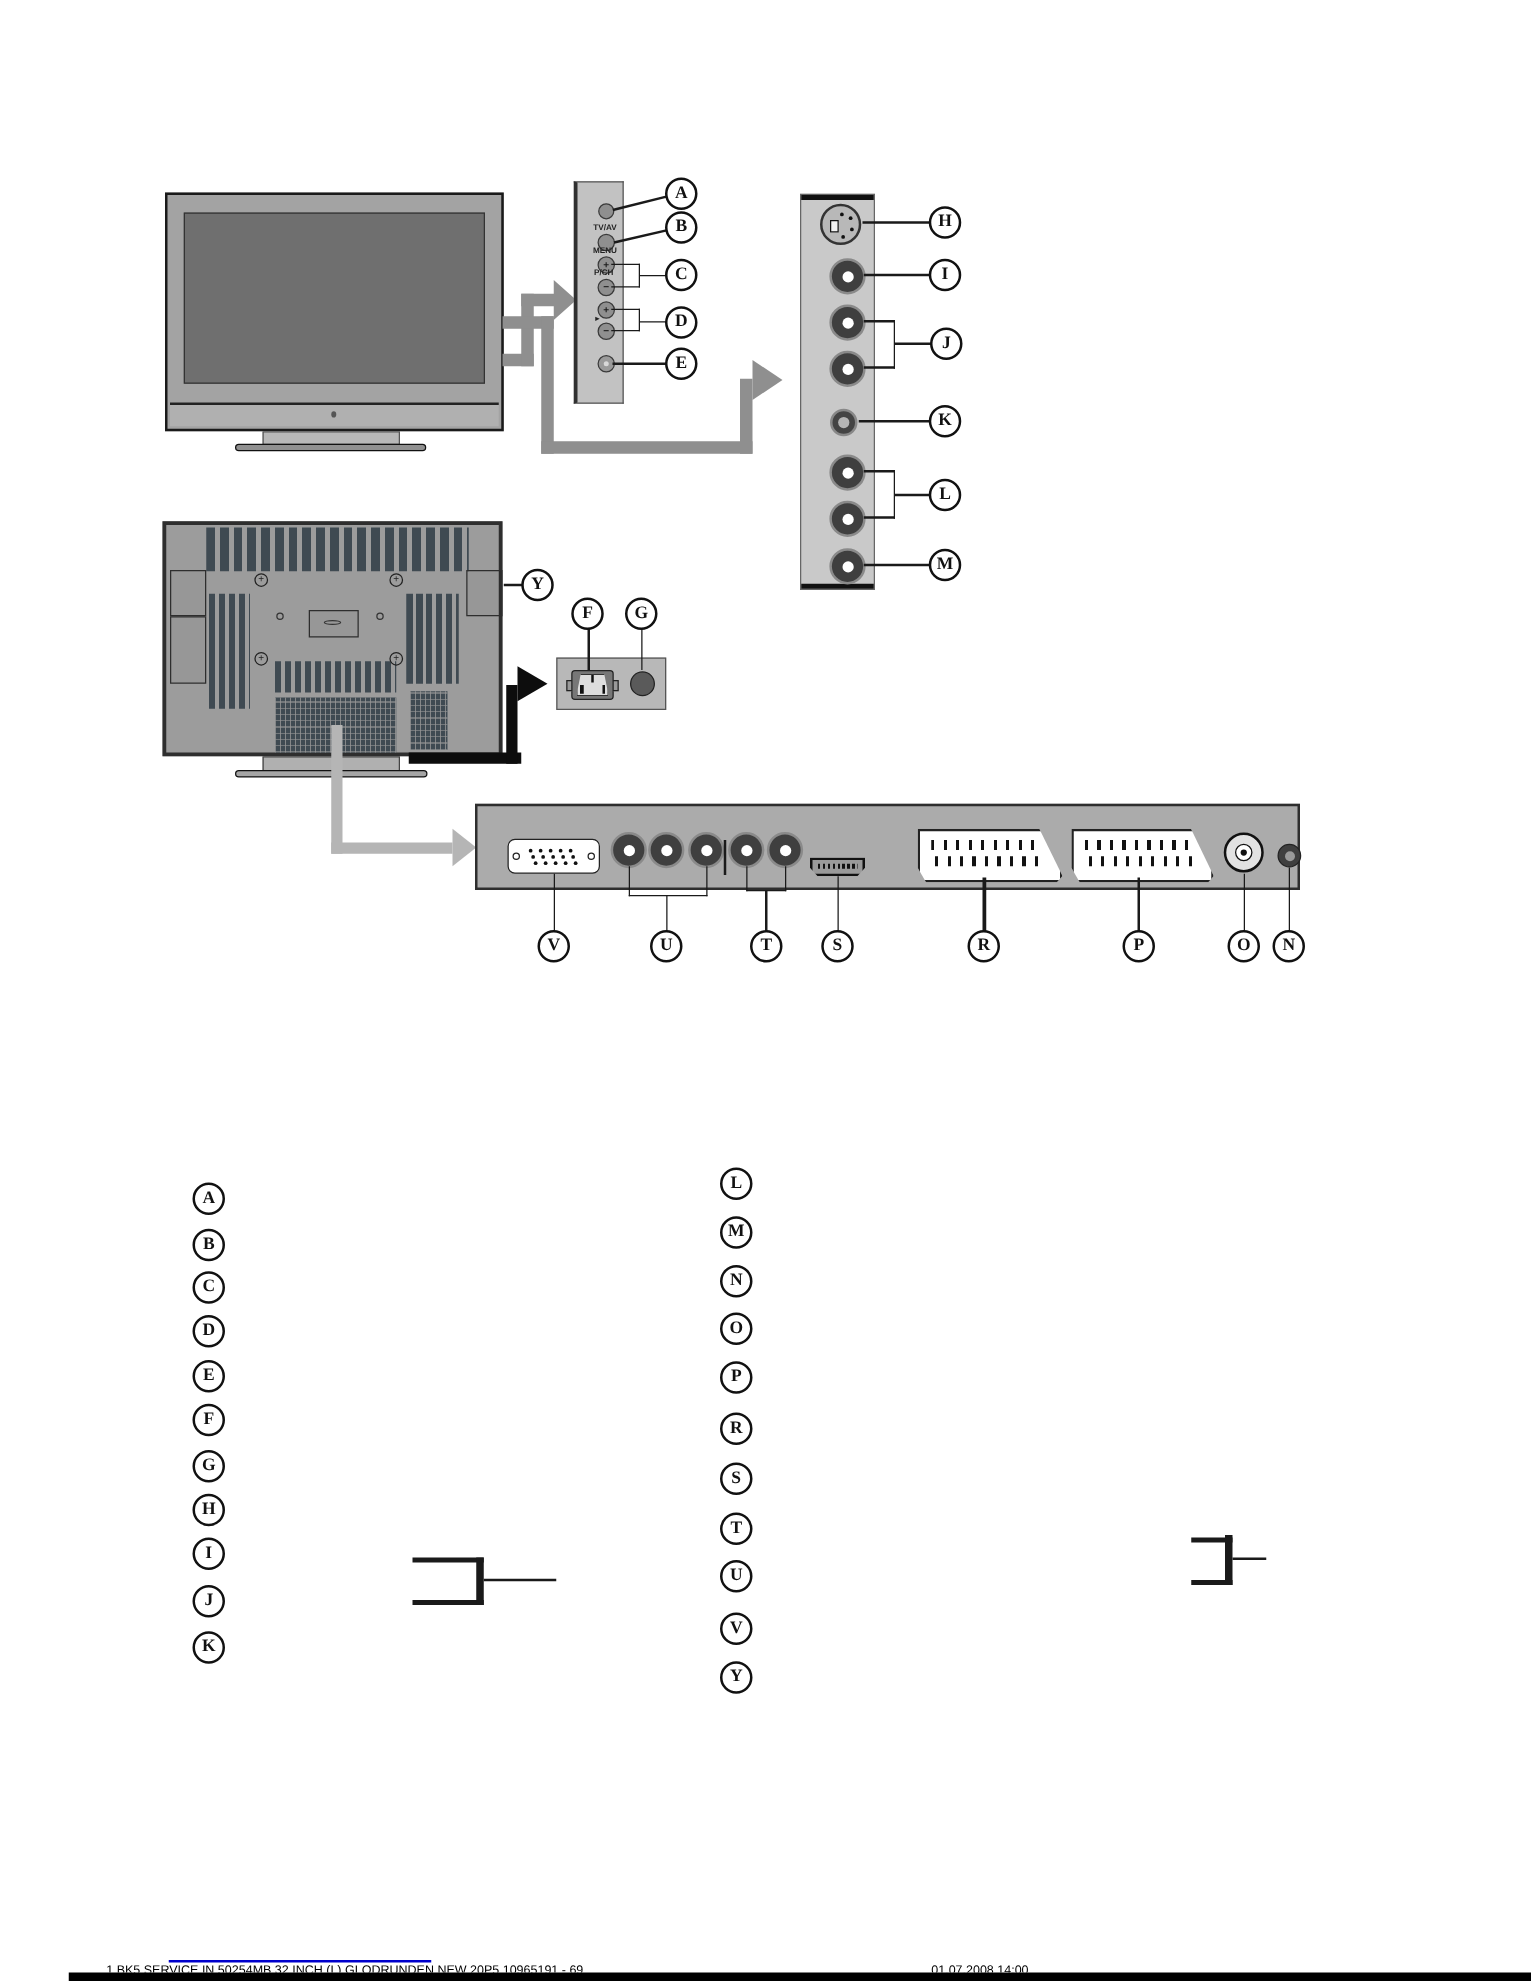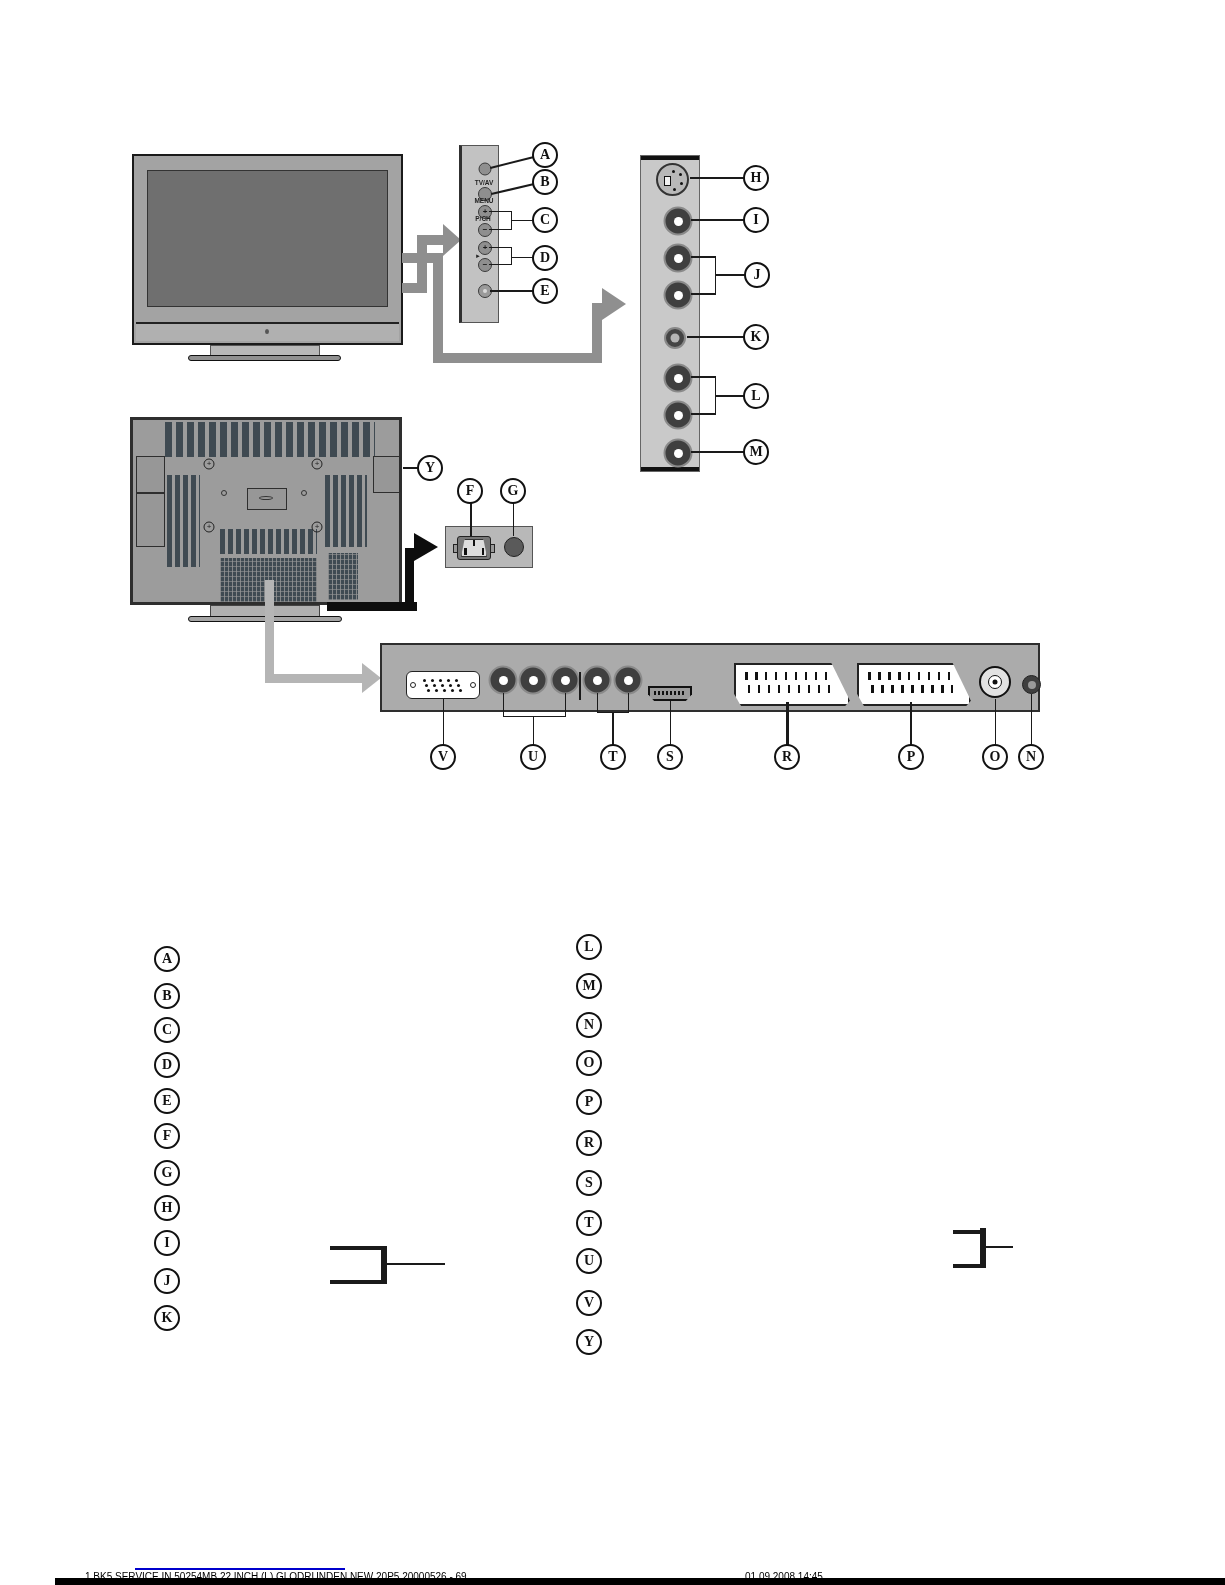--- a/index.html
+++ b/index.html
@@ -301,18 +301,18 @@
   </div>
   <div>
     <div class="ln" style="left:953px;top:1230px;width:33px;height:4px;"></div>
     <div class="ln" style="left:953px;top:1264px;width:33px;height:4px;"></div>
     <div class="ln" style="left:980px;top:1228px;width:6px;height:40px;"></div>
     <div class="ln" style="left:986px;top:1246px;width:27px;height:2px;"></div>
   </div>
 
   <div class="abs" style="left:135px;top:1568px;width:210px;height:2px;background:#0000cc;"></div>
   <div class="abs" style="left:0;top:1571px;width:1225px;height:7px;overflow:hidden;">
-    <span class="abs" style="left:85px;top:0;font-size:10px;color:#000;white-space:nowrap;font-family:'Liberation Sans',sans-serif;">1 BK5 SERVICE IN 50254MB 22 INCH (L) GLODRUNDEN NEW 20P5 20000526 - 69</span>
-    <span class="abs" style="left:745px;top:0;font-size:10px;color:#000;white-space:nowrap;font-family:'Liberation Sans',sans-serif;">01.09.2008 14:45</span>
+    <span class="abs" style="left:85px;top:0;font-size:10px;color:#000;white-space:nowrap;font-family:'Liberation Sans',sans-serif;">1 BK5 SERVICE IN 50254MB 32 INCH (L) GLODRUNDEN NEW 20P5 10965191 - 69</span>
+    <span class="abs" style="left:745px;top:0;font-size:10px;color:#000;white-space:nowrap;font-family:'Liberation Sans',sans-serif;">01.07.2008 14:00</span>
   </div>
   <div class="abs" style="left:55px;top:1578px;width:1170px;height:7px;background:#000;"></div>
 
 </div>
 
 </body></html>

